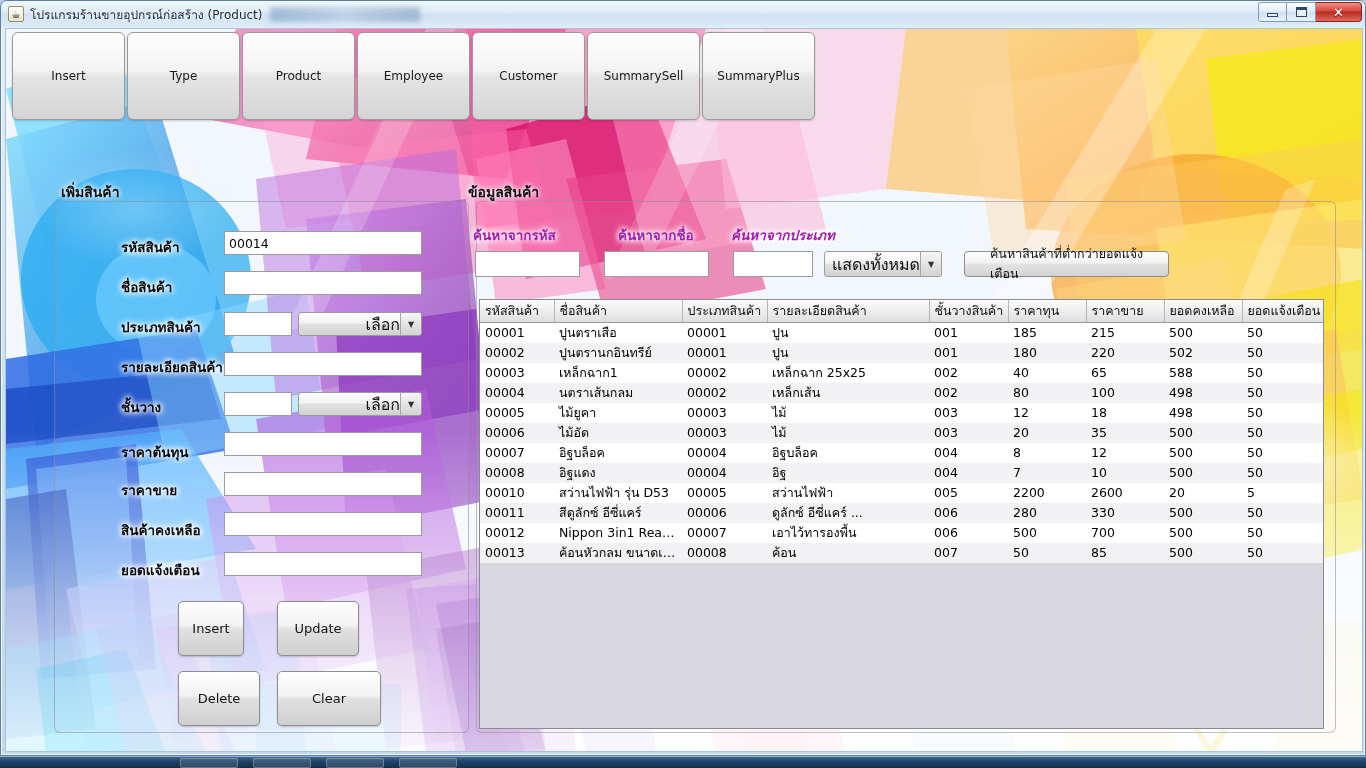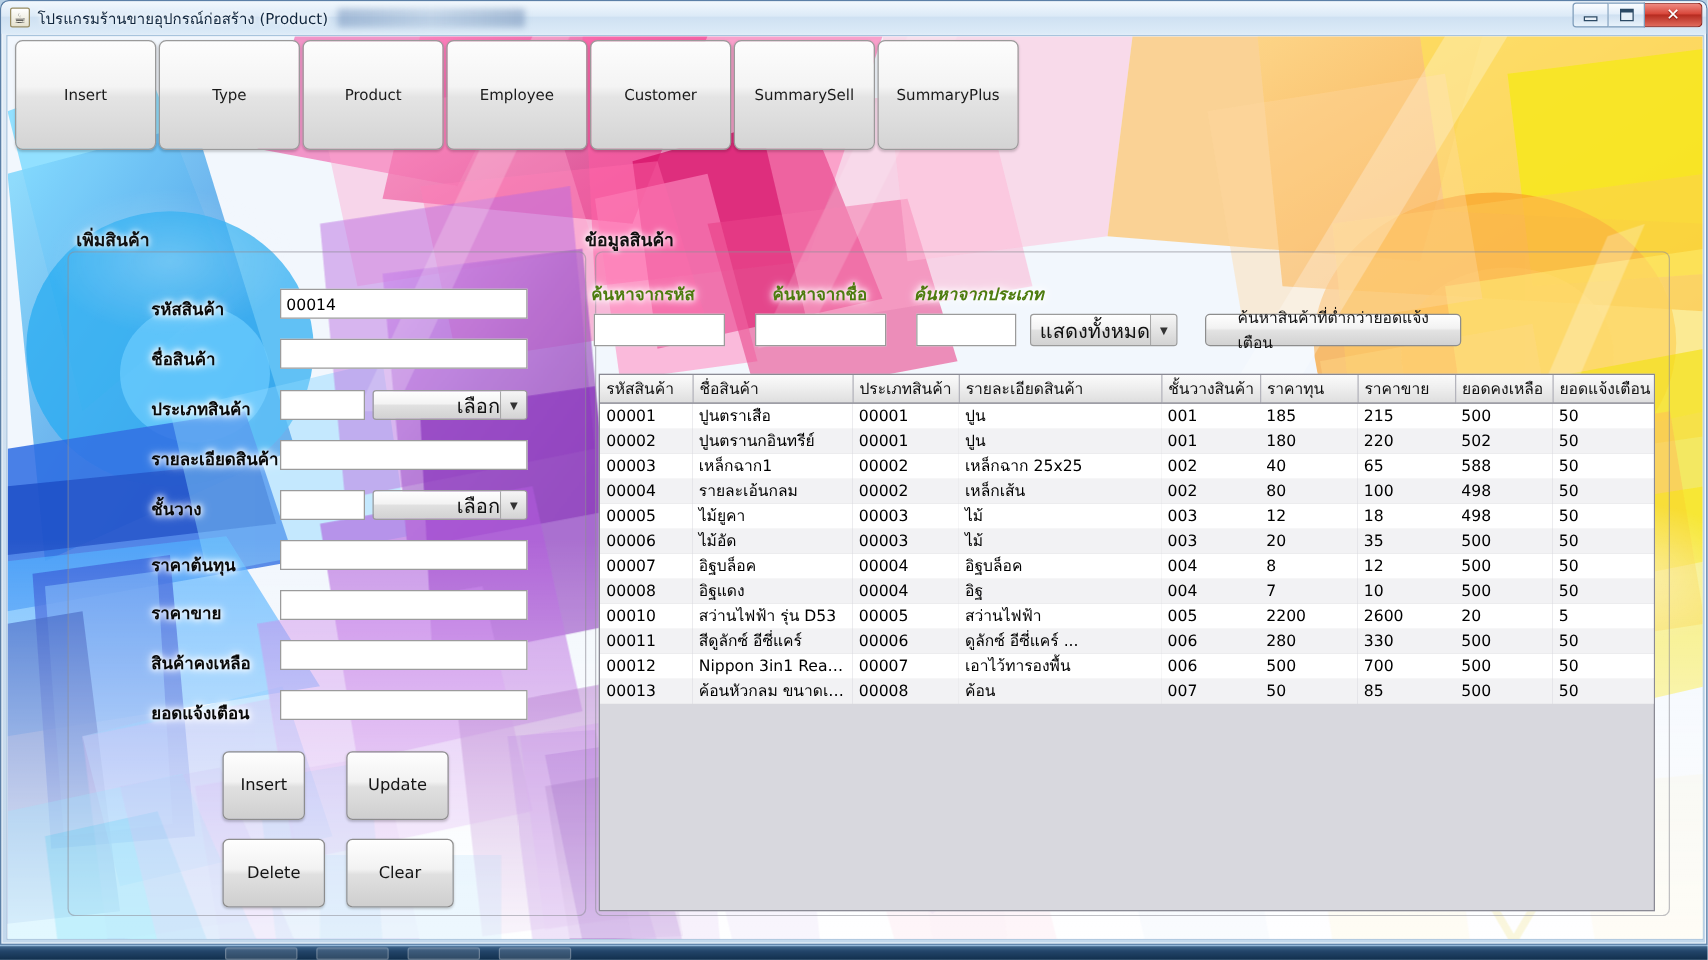--- a/index.html
+++ b/index.html
@@ -136,21 +136,21 @@
     position:absolute; z-index:6;
     border:1px solid #8d8d8d; border-radius:5px;
     background:linear-gradient(180deg,#fefefe 0%,#f2f2f2 44%,#e0e0e0 52%,#cfcfcf 100%);
     display:flex; align-items:center; justify-content:center;
     font-size:13px; color:#151515; cursor:pointer;
     box-shadow:0 1px 2px rgba(0,0,0,.2);
   }
 
   
   .slabel {
-    position:absolute; font-size:13.5px; color:#4d7c0f; font-weight:bold;
+    position:absolute; font-size:13.5px; color:#a21caf; font-weight:bold;
     text-shadow:0 0 4px #fff,0 0 6px #fff,0 0 9px #fff;
     z-index:6; white-space:nowrap;
   }
   #btn-lowstock {
     position:absolute; left:958px; top:222px; width:205px; height:26px;
     border:1px solid #8d8d8d; border-radius:4px;
     background:linear-gradient(180deg,#fefefe 0%,#f2f2f2 44%,#e2e2e2 52%,#d2d2d2 100%);
     display:flex;align-items:center;justify-content:flex-end;
     font-size:12.5px; color:#111; z-index:6; cursor:pointer;padding-left:25px;
   }
@@ -410,21 +410,21 @@
 
     <div class="btn" style="left:172px;top:572px;width:66px;height:55px;">
         <span>Insert</span>
       </div>
     <div class="btn" style="left:271px;top:572px;width:82px;height:55px;">
         <span>Update</span>
       </div>
     <div class="btn" style="left:172px;top:642px;width:82px;height:55px;">
         <span>Delete</span>
       </div>
-    <div class="btn" style="left:271px;top:642px;width:86px;height:55px;">
+    <div class="btn" style="left:271px;top:642px;width:104px;height:55px;">
         <span>Clear</span>
       </div>
 
     <div class="slabel" style="left:467px;top:195px;">ค้นหาจากรหัส</div>
     <input class="tbox" style="left: 469px; top: 222px; width: 105px; height: 26px;" value="">
 
     <div class="slabel" style="left:596px;top:195px;padding-left:16px;">ค้นหาจากชื่อ</div>
     <input class="tbox" style="left: 598px; top: 222px; width: 105px; height: 26px;" value="">
 
     <div class="slabel" style="left:725px;top:195px;font-style:italic;">ค้นหาจากประเภท</div>
@@ -483,21 +483,21 @@
               <td class="c2">00002</td>
               <td class="c3">เหล็กฉาก 25x25</td>
               <td class="c4">002</td>
               <td class="c5">40</td>
               <td class="c6">65</td>
               <td class="c7">588</td>
               <td class="c8">50</td>
             </tr>
             <tr>
               <td class="c0">00004</td>
-              <td class="c1">รายละเอ้นกลม</td>
+              <td class="c1">นตราเส้นกลม</td>
               <td class="c2">00002</td>
               <td class="c3">เหล็กเส้น</td>
               <td class="c4">002</td>
               <td class="c5">80</td>
               <td class="c6">100</td>
               <td class="c7">498</td>
               <td class="c8">50</td>
             </tr>
             <tr>
               <td class="c0">00005</td>

